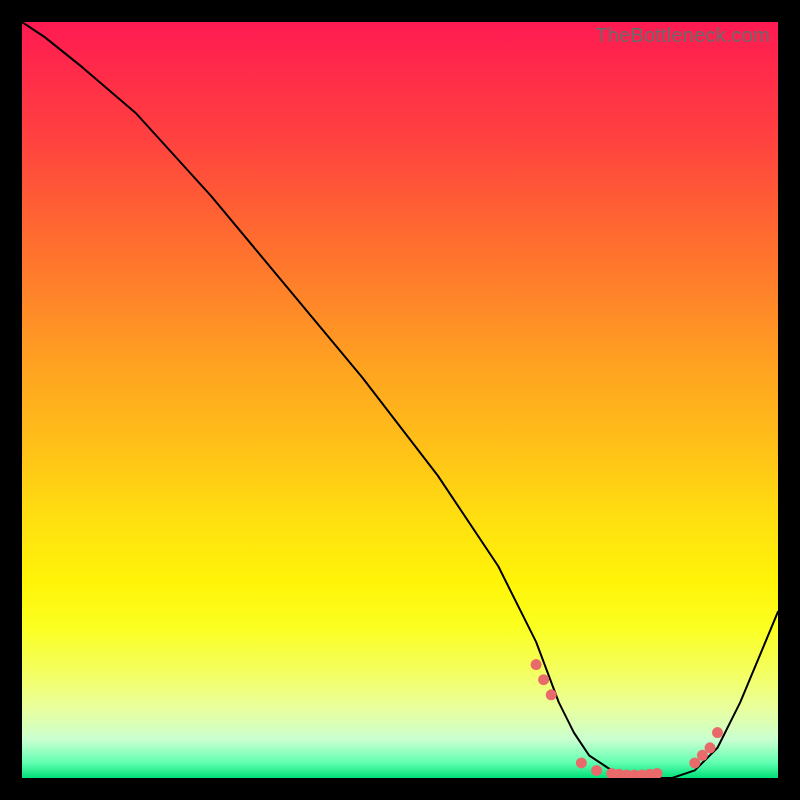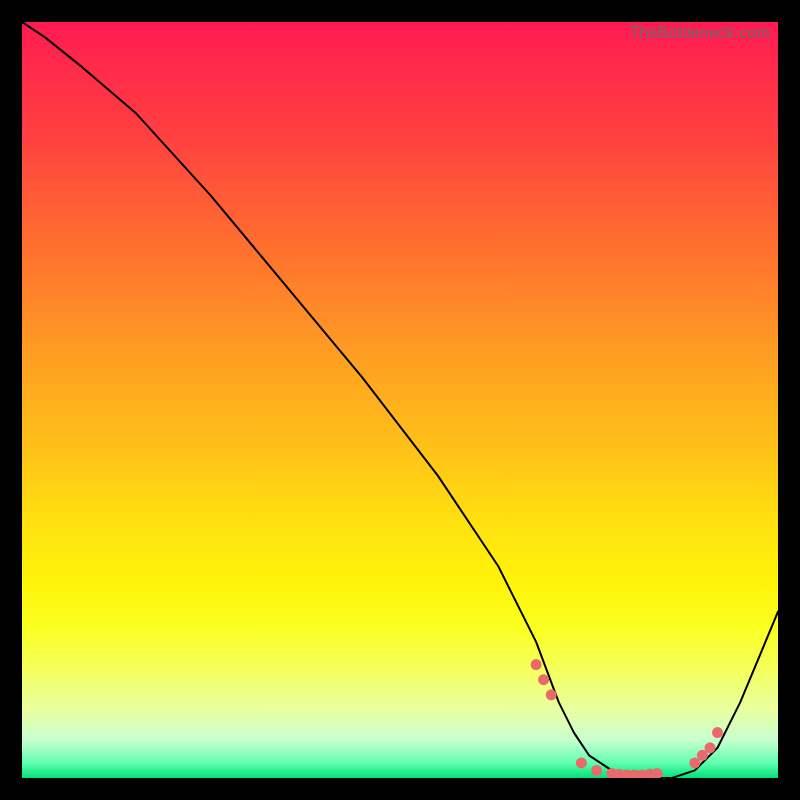--- a/index.html
+++ b/index.html
@@ -31,21 +31,21 @@
       #e8ffa0 91%,
       #c8ffd0 95%,
       #60ffb0 98%,
       #00e078 100%);
   }
   .watermark {
     position: absolute;
     top: 2px;
     right: 8px;
     font-family: Arial, Helvetica, sans-serif;
-    font-size: 16px;
+    font-size: 20px;
     color: #6b6b6b;
     font-weight: 500;
     letter-spacing: 0.2px;
   }
   .curve-svg {
     position: absolute;
     left: 0; top: 0;
     width: 756px;
     height: 756px;
   }

